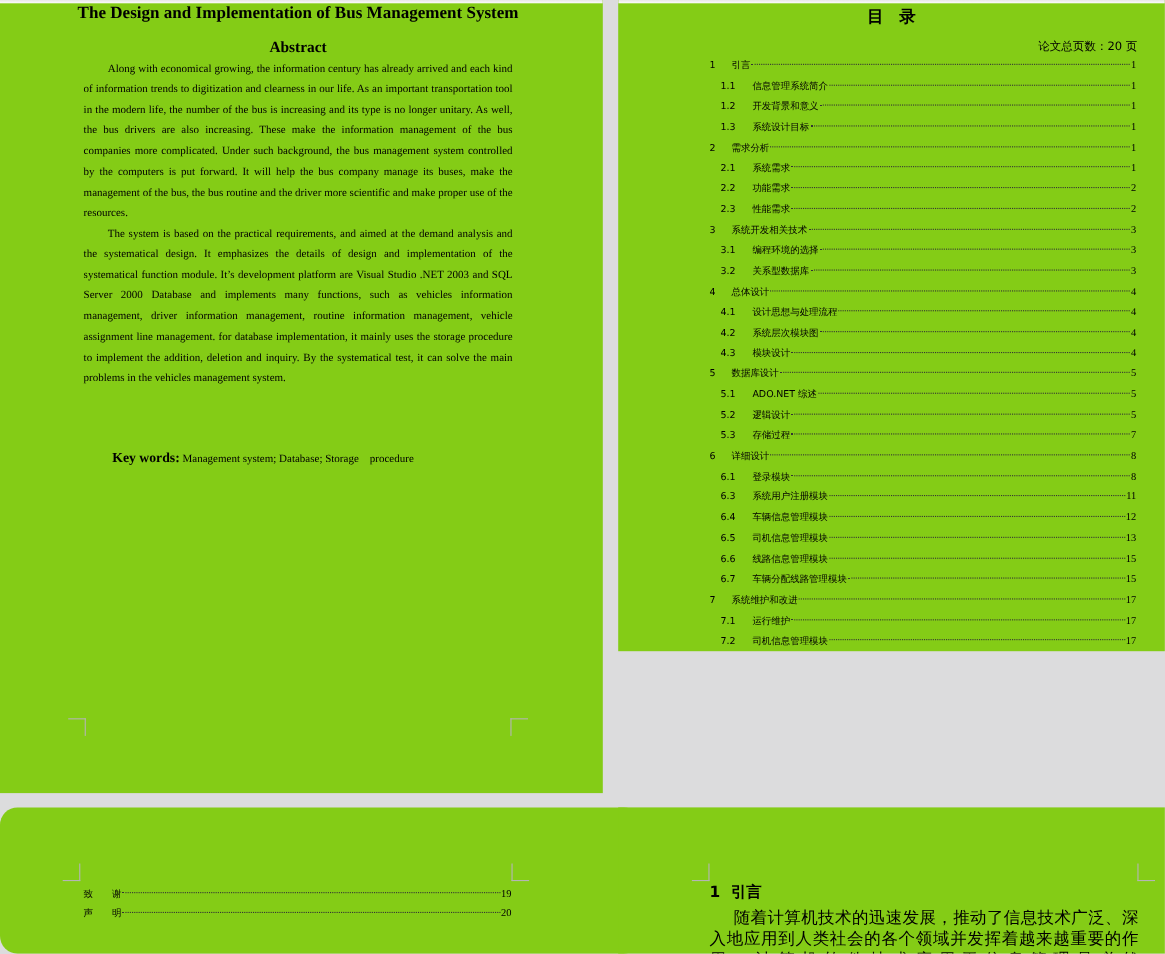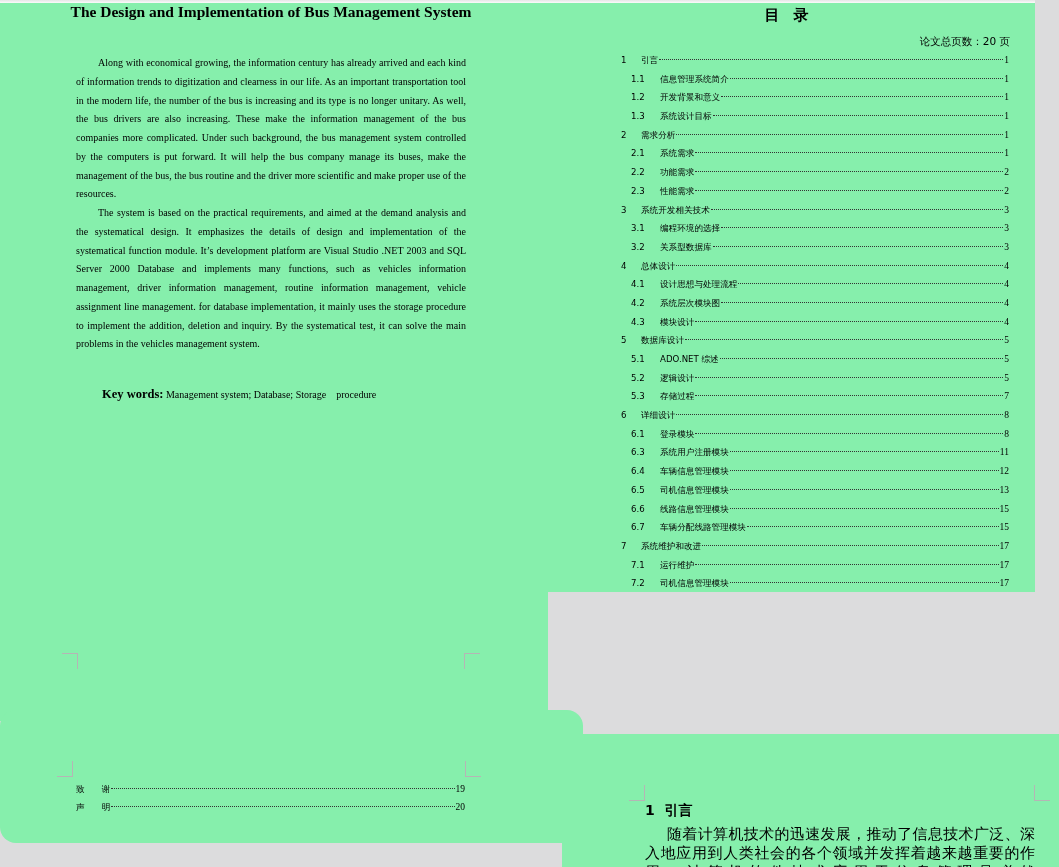--- a/index.html
+++ b/index.html
@@ -1,35 +1,35 @@
 <!DOCTYPE html>
 <html><head>
 <meta charset="utf-8">
 <style>
   * { box-sizing: border-box; margin: 0; padding: 0; }
   html, body { width: 1059px; height: 867px; overflow: hidden; background: #dcdcdd; }
   body { position: relative; font-family: "Liberation Serif", serif; color: #000; }
-  .page { position: absolute; background: #86efac; overflow: hidden; }
+  .page { position: absolute; background: #84cc16; overflow: hidden; }
   #p1 { left: 0; top: 0; width: 548px; height: 721px; }
-  #p2 { left: 538px; top: 0; width: 497px; height: 592px; }
-  #p3 { left: 0; top: 710px; width: 583px; height: 133px; border-radius: 16px; }
+  #p2 { left: 562px; top: 0; width: 497px; height: 592px; }
+  #p3 { left: 0; top: 734px; width: 583px; height: 133px; border-radius: 16px; }
   #p4 { left: 562px; top: 734px; width: 497px; height: 133px; }
   .topshade { position: absolute; left: 0; right: 0; top: 0; height: 3px; background: linear-gradient(#e6e6e6, #fbfbfb); }
   .corner { position: absolute; width: 16px; height: 16px; border-color: #b5b5b5; border-style: solid; border-width: 0; }
   .c-tl-out { border-right-width: 1px; border-bottom-width: 1px; }   
   .c-tr-out { border-left-width: 1px; border-bottom-width: 1px; }    
   .c-bl-out { border-right-width: 1px; border-top-width: 1px; }      
   .c-br-out { border-left-width: 1px; border-top-width: 1px; }       
 
   
   .en-title { position: absolute; left: 0; width: 542px; top: 3px; text-align: center; font-weight: bold; font-size: 15.5px; }
   .abs-head { position: absolute; left: 0; width: 542px; top: 36px; text-align: center; font-weight: bold; font-size: 14px; }
   .abs-body { position: absolute; left: 76px; width: 390px; top: 54px; font-size: 10px; line-height: 18.75px; text-align: justify; }
   .abs-body p { text-indent: 22px; text-align-last: left; }
-  .keywords { position: absolute; left: 102px; top: 387px; font-size: 10px; }
+  .keywords { position: absolute; left: 102px; top: 409px; font-size: 10px; }
   .keywords b { font-size: 12.5px; }
 
   
   .toc-title { position: absolute; left: 0; width: 497px; top: 6px; text-align: center; font-family: "DejaVu Sans", sans-serif; font-weight: bold; font-size: 15px; letter-spacing: 14px; padding-left: 14px; }
   .toc-count { position: absolute; right: 25px; top: 35px; font-family: "DejaVu Sans", sans-serif; font-size: 10.5px; }
   .toc { position: absolute; left: 83px; width: 388px; top: 51px; font-family: "DejaVu Sans", sans-serif; font-size: 8.6px; }
   .toc-row { display: flex; align-items: baseline; height: 18.7px; line-height: 18.7px; white-space: nowrap; }
   .toc-row .num { display: inline-block; }
   .toc-row.lvl1 .num { width: 20px; }
   .toc-row.lvl2 { padding-left: 10px; }
@@ -47,20 +47,21 @@
   .ch-head { position: absolute; left: 83px; top: 68px; font-family: "DejaVu Sans", sans-serif; font-weight: bold; font-size: 14px; }
   .ch-body { position: absolute; left: 83px; width: 390px; top: 91px; font-family: "DejaVu Sans", sans-serif; font-size: 15px; line-height: 19px; text-align: justify; text-align-last: justify; }
   .ch-body p { text-indent: 22px; }
 </style>
 </head>
 <body>
 
 <div class="page" id="p1">
   <div class="topshade"></div>
   <div class="en-title">The Design and Implementation of Bus Management System</div>
+  <div class="abs-head">Abstract</div>
   <div class="abs-body">
     <p>Along with economical growing, the information century has already arrived and each kind of information trends to digitization and clearness in our life. As an important transportation tool in the modern life, the number of the bus is increasing and its type is no longer unitary. As well, the bus drivers are also increasing. These make the information management of the bus companies more complicated. Under such background, the bus management system controlled by the computers is put forward. It will help the bus company manage its buses, make the management of the bus, the bus routine and the driver more scientific and make proper use of the resources.</p>
     <p>The system is based on the practical requirements, and aimed at the demand analysis and the systematical design. It emphasizes the details of design and implementation of the systematical function module. It’s development platform are Visual Studio .NET 2003 and SQL Server 2000 Database and implements many functions, such as vehicles information management, driver information management, routine information management, vehicle assignment line management. for database implementation, it mainly uses the storage procedure to implement the addition, deletion and inquiry. By the systematical test, it can solve the main problems in the vehicles management system.</p>
   </div>
   <div class="keywords">
     <b>Key words:</b>
     <span style="white-space:pre">Management system; Database; Storage    procedure</span>
   </div>
   <div class="corner c-bl-out" style="left:62px; top:653px;"></div>
   <div class="corner c-br-out" style="left:464px; top:653px;"></div>

